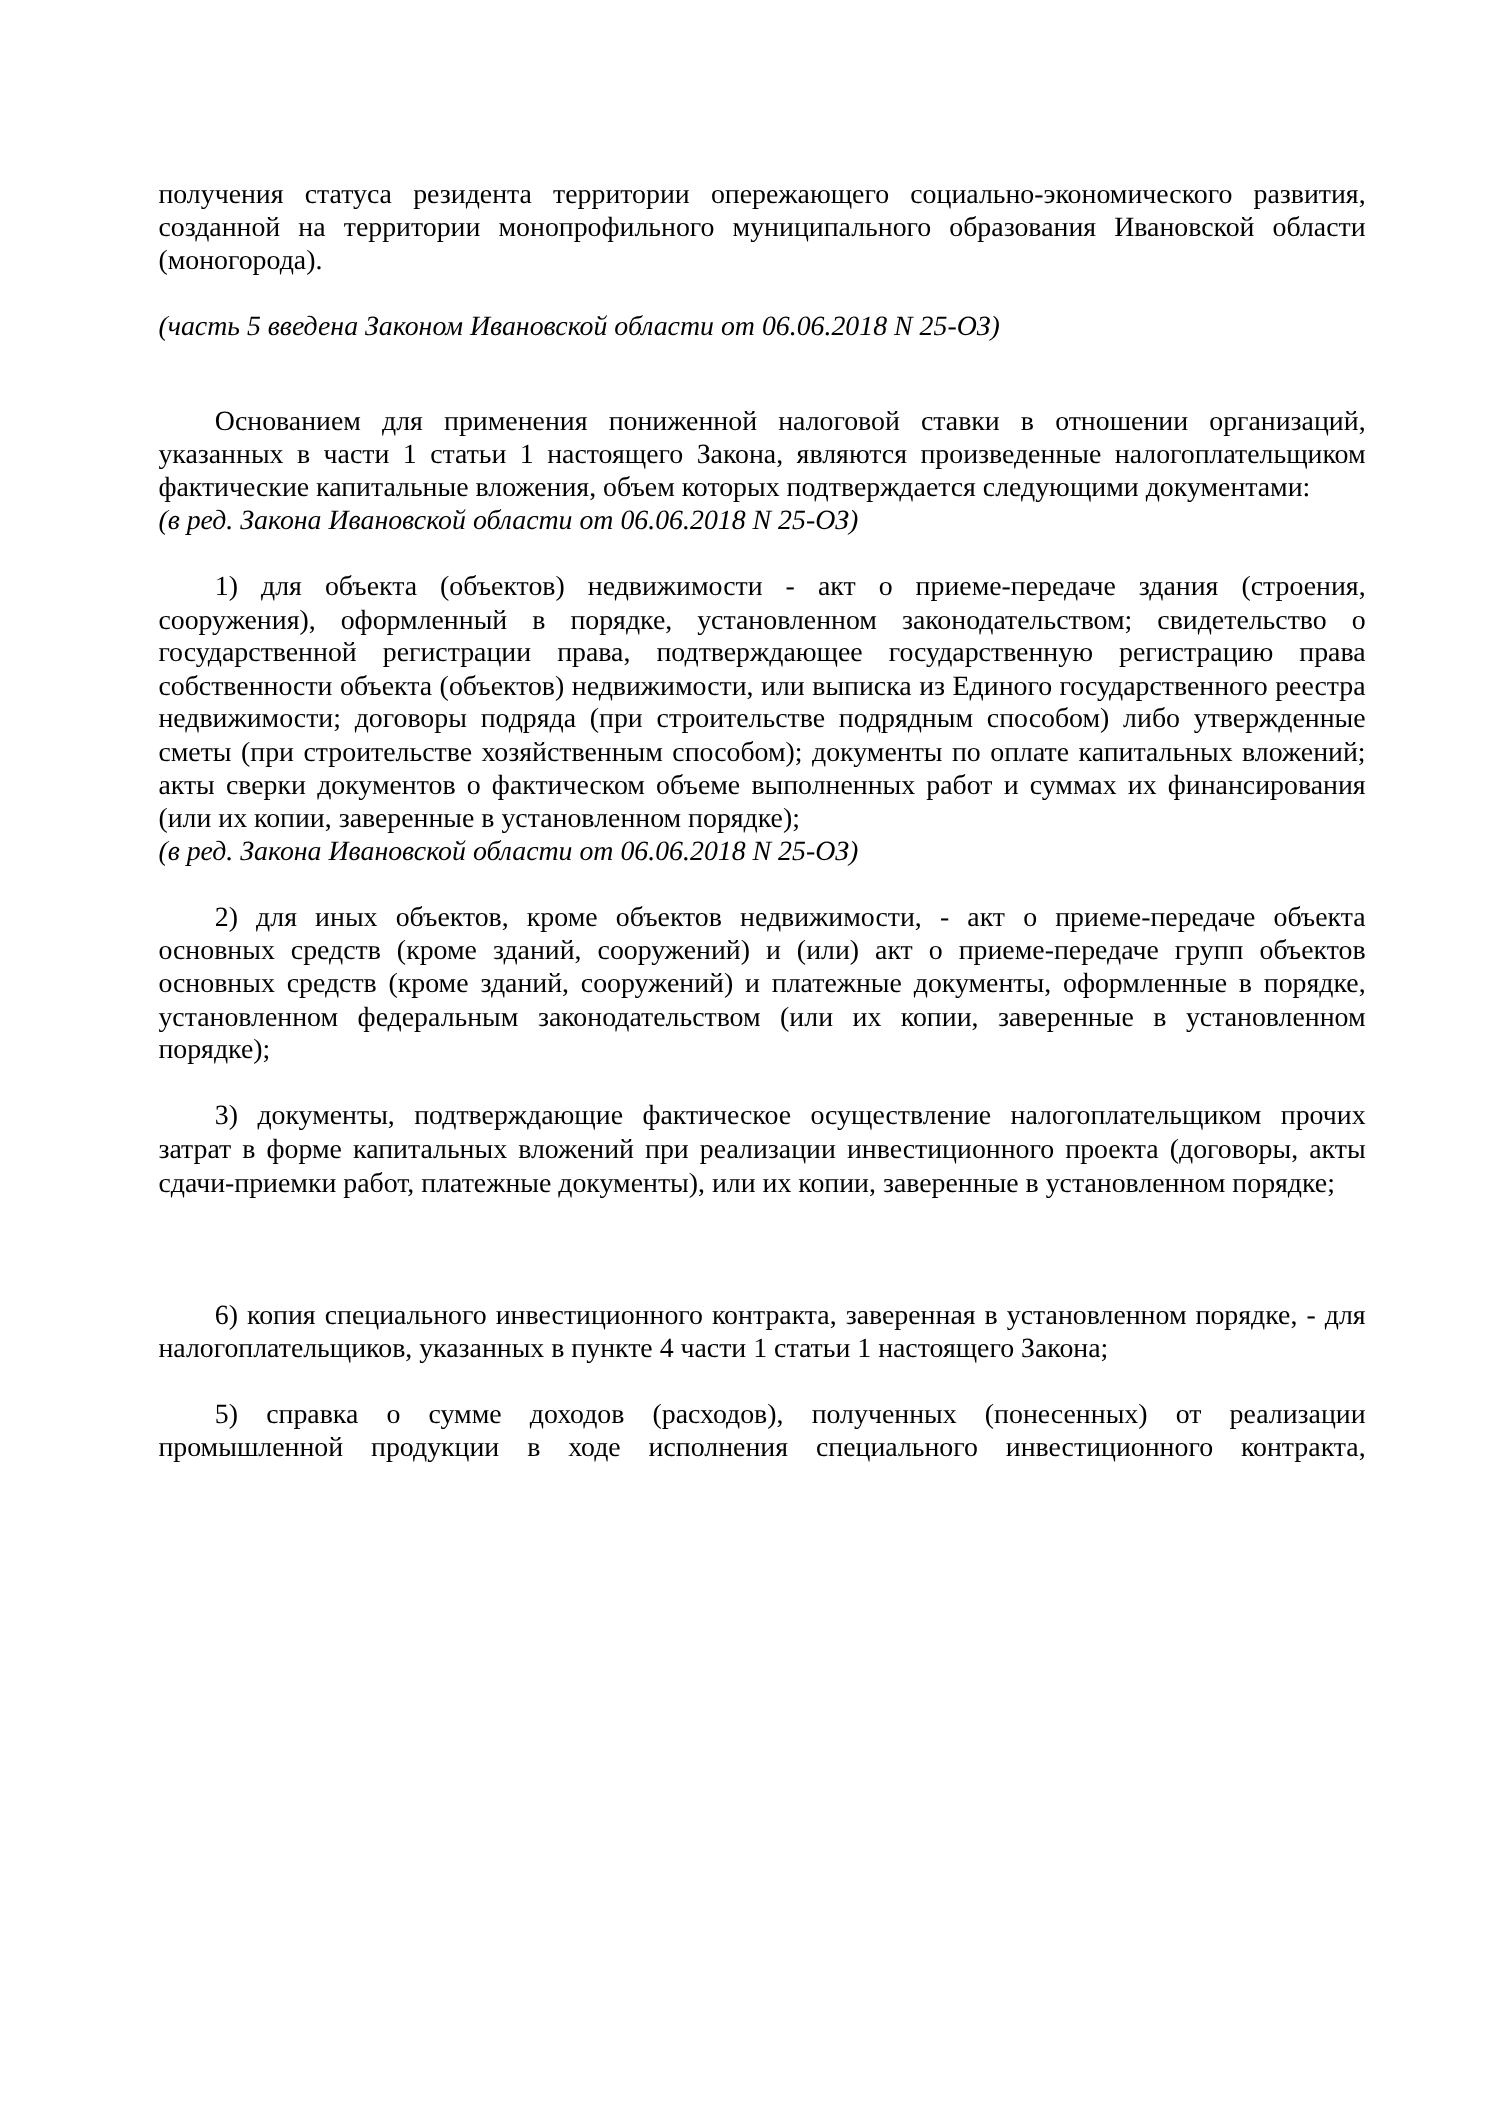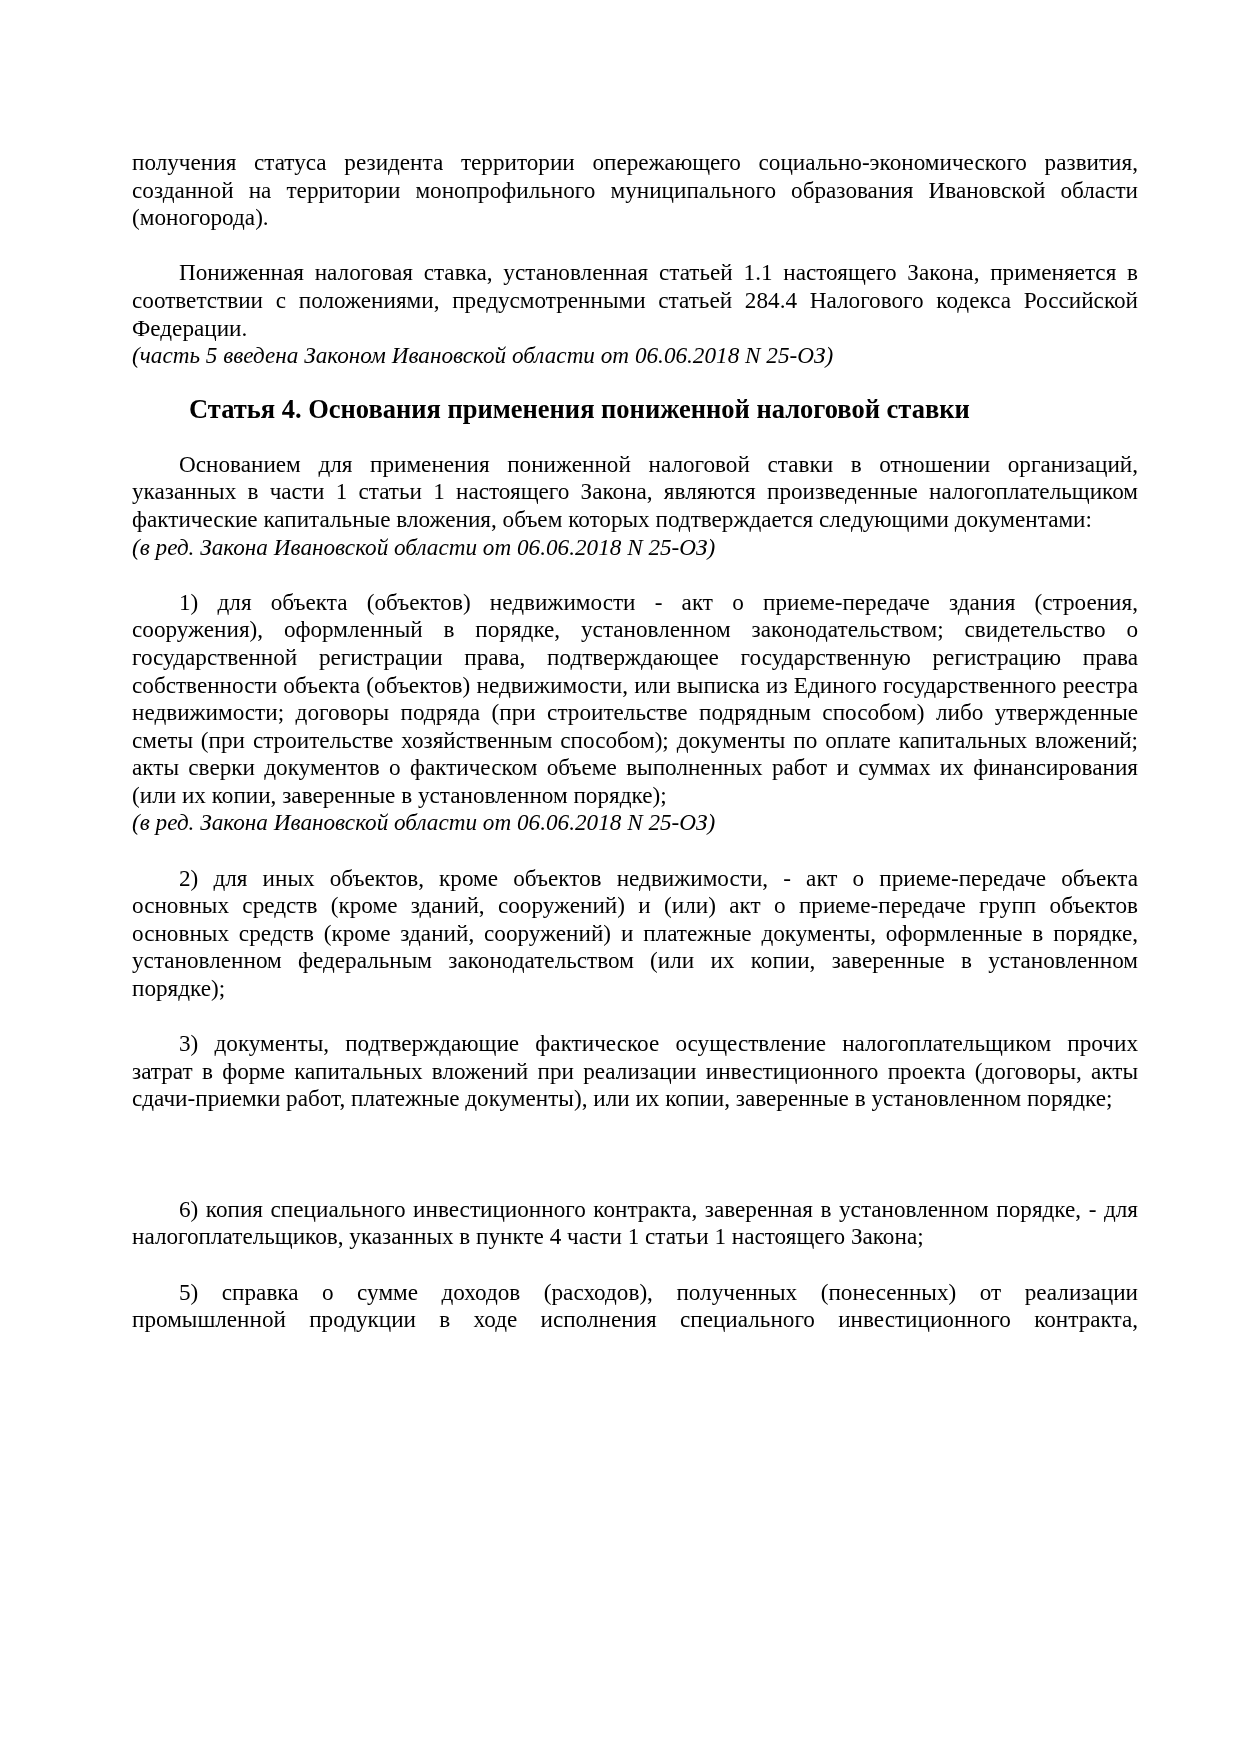--- a/index.html
+++ b/index.html
@@ -31,25 +31,23 @@
   }
 </style>
 </head>
 <body>
 
 <div class="page">
 
   <p class="p">получения статуса резидента территории опережающего социально-экономического развития, созданной на территории монопрофильного муниципального образования Ивановской области (моногорода).</p>
   <div class="gap"></div>
 
-  <p class="p indent">Пониженная налоговая ставка, установленная статьей 1.1 настоящего Закона, применяется в соответствии с положениями, предусмотренными статьей 284.4 Налогового кодекса Российской Федерации.</p>
   <p class="note">(часть 5 введена Законом Ивановской области от 06.06.2018 N 25-ОЗ)</p>
 
   <div style="height:24px"></div>
-  <h2 class="heading">Статья 4. Основания применения пониженной налоговой ставки</h2>
   <div style="height:27px"></div>
 
   <p class="p indent">Основанием для применения пониженной налоговой ставки в отношении организаций, указанных в части 1 статьи 1 настоящего Закона, являются произведенные налогоплательщиком фактические капитальные вложения, объем которых подтверждается следующими документами:</p>
   <p class="note">(в ред. Закона Ивановской области от 06.06.2018 N 25-ОЗ)</p>
   <div class="gap"></div>
 
   <p class="p indent">1) для объекта (объектов) недвижимости - акт о приеме-передаче здания (строения, сооружения), оформленный в порядке, установленном законодательством; свидетельство о государственной регистрации права, подтверждающее государственную регистрацию права собственности объекта (объектов) недвижимости, или выписка из Единого государственного реестра недвижимости; договоры подряда (при строительстве подрядным способом) либо утвержденные сметы (при строительстве хозяйственным способом); документы по оплате капитальных вложений; акты сверки документов о фактическом объеме выполненных работ и суммах их финансирования (или их копии, заверенные в установленном порядке);</p>
   <p class="note">(в ред. Закона Ивановской области от 06.06.2018 N 25-ОЗ)</p>
   <div class="gap"></div>
 

